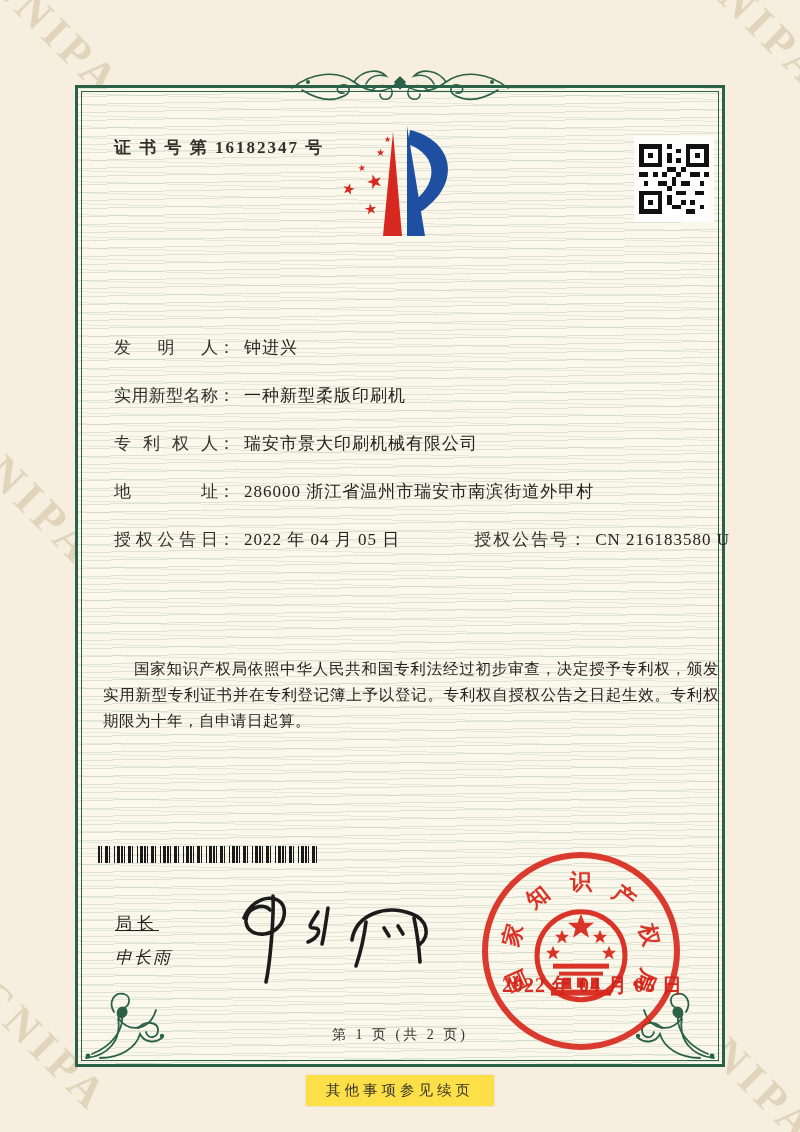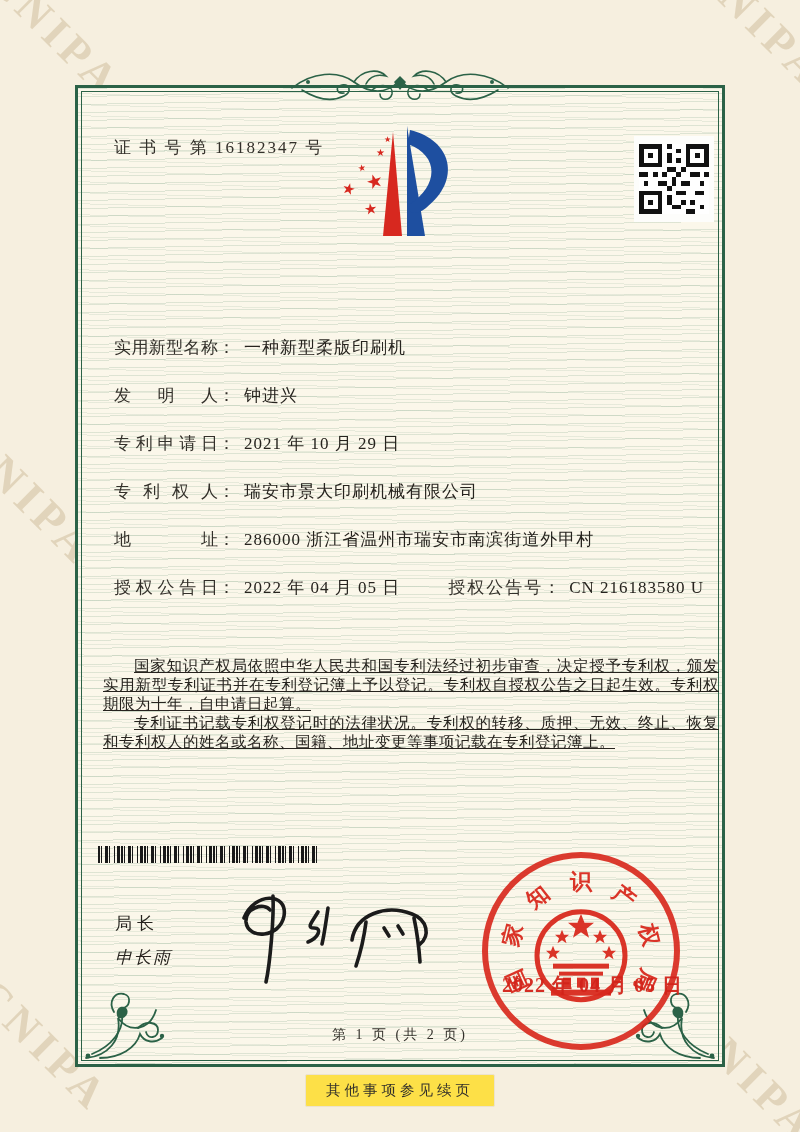--- a/index.html
+++ b/index.html
@@ -34,58 +34,58 @@
       repeating-linear-gradient(179deg, rgba(116,158,128,0.22) 0 1px, rgba(0,0,0,0) 1px 8px),
       repeating-linear-gradient(181.5deg, rgba(116,158,128,0.15) 0 1px, rgba(0,0,0,0) 1px 11px);
   }
   .frame-inner{position:absolute;inset:3px;border:1px solid #2b6247;}
   
   .ornament-top{position:absolute;z-index:3;left:288px;top:60px;}
   .corner{position:absolute;z-index:3;}
   .corner-bl{left:78px;top:968px;}
   .corner-br{left:630px;top:968px;transform:scaleX(-1);}
   
-  .cert-no{position:absolute;z-index:4;left:114px;top:136px;font-size:17px;letter-spacing:2px;color:#33302a;}
+  .cert-no{position:absolute;z-index:4;left:114px;top:136px;font-size:17px;letter-spacing:2px;color:#33302a;font-weight:bold;}
   .logo{position:absolute;z-index:4;left:330px;top:118px;width:140px;height:120px;}
   .logo .star{position:absolute;color:#d7281f;line-height:1;font-family:"DejaVu Sans",sans-serif;}
   .qrbox{position:absolute;z-index:4;left:634px;top:136px;width:80px;height:86px;background:#fdfdfb;
          display:flex;align-items:center;justify-content:center;}
   .main-title{
     position:absolute;z-index:4;left:0;top:240px;width:100%;
     text-align:center;font-size:37px;font-weight:bold;letter-spacing:10px;color:#1d1913;
   }
   
   .fields{position:absolute;z-index:4;left:114px;top:336px;width:566px;font-size:17px;}
   .field-row{height:48px;white-space:nowrap;}
   .flabel{
     display:inline-block;width:104px;
     text-align:justify;text-align-last:justify;
     vertical-align:top;color:#33302a;
   }
   .fcolon{display:inline-block;color:#33302a;}
   .fvalue{margin-left:9px;letter-spacing:1px;color:#26231e;}
-  .grant-no{margin-left:48px;}
+  .grant-no{margin-left:74px;}
   .grant-no .flabel2{letter-spacing:2px;color:#33302a;}
   
   .paras{position:absolute;z-index:4;left:103px;top:656px;width:616px;
-         font-size:15.5px;line-height:19px;text-align:justify;letter-spacing:0.5px;color:#26231e;text-decoration:underline;}
+         font-size:15.5px;line-height:26px;text-align:justify;letter-spacing:0.5px;color:#26231e;}
   .paras p{margin:0;text-indent:2em;}
   
   .barcode{
     position:absolute;z-index:4;left:98px;top:846px;width:221px;height:17px;
     background:
       repeating-linear-gradient(90deg,
         #191919 0 2px, rgba(0,0,0,0) 2px 3px,
         #191919 3px 4px, rgba(0,0,0,0) 4px 7px,
         #191919 7px 10px, rgba(0,0,0,0) 10px 11px,
         #191919 11px 12px, rgba(0,0,0,0) 12px 16px,
         #191919 16px 17px, rgba(0,0,0,0) 17px 19px,
         #191919 19px 22px, rgba(0,0,0,0) 22px 23px);
   }
-  .signer-title{position:absolute;z-index:4;left:115px;top:912px;font-size:17px;letter-spacing:5px;color:#26231e;}
+  .signer-title{position:absolute;z-index:4;left:115px;top:912px;font-size:17px;letter-spacing:5px;color:#26231e;text-decoration:underline;}
   .signer-name{position:absolute;z-index:4;left:115px;top:946px;font-size:17px;letter-spacing:2px;color:#26231e;font-style:italic;}
   .signature{position:absolute;z-index:4;left:218px;top:878px;}
   
   .seal{
     position:absolute;z-index:5;left:482px;top:852px;width:186px;height:186px;
     border:6px solid rgba(216,41,29,0.92);border-radius:50%;
   }
   .seal-chars{position:absolute;inset:0;}
   .seal-char{
     position:absolute;left:50%;top:50%;width:26px;margin-left:-13px;margin-top:-14px;
@@ -237,42 +237,38 @@
         <rect x="7" y="13" width="2" height="1"></rect>
           <rect x="10" y="14" width="2" height="1"></rect>
           <rect x="13" y="13" width="1" height="1"></rect>
       </g>
     </svg>
   </div>
 
 
   <div class="fields">
     <div class="field-row">
+      <span class="flabel">发明人</span><span class="fcolon">：</span><span class="fvalue">钟进兴</span>
+    </div>
+    <div class="field-row">
       <span class="flabel">实用新型名称</span><span class="fcolon">：</span><span class="fvalue">一种新型柔版印刷机</span>
-    </div>
-    <div class="field-row">
-      <span class="flabel">发明人</span><span class="fcolon">：</span><span class="fvalue">钟进兴</span>
-    </div>
-    <div class="field-row">
-      <span class="flabel">专利申请日</span><span class="fcolon">：</span><span class="fvalue">2021 年 10 月 29 日</span>
     </div>
     <div class="field-row">
       <span class="flabel">专利权人</span><span class="fcolon">：</span><span class="fvalue">瑞安市景大印刷机械有限公司</span>
     </div>
     <div class="field-row">
       <span class="flabel">地址</span><span class="fcolon">：</span><span class="fvalue">286000 浙江省温州市瑞安市南滨街道外甲村</span>
     </div>
     <div class="field-row">
       <span class="flabel">授权公告日</span><span class="fcolon">：</span><span class="fvalue">2022 年 04 月 05 日</span><span class="grant-no"><span class="flabel2">授权公告号</span><span class="fcolon">：</span><span class="fvalue">CN 216183580 U</span></span>
     </div>
   </div>
 
   <div class="paras">
     <p>国家知识产权局依照中华人民共和国专利法经过初步审查，决定授予专利权，颁发实用新型专利证书并在专利登记簿上予以登记。专利权自授权公告之日起生效。专利权期限为十年，自申请日起算。</p>
-    <p>专利证书记载专利权登记时的法律状况。专利权的转移、质押、无效、终止、恢复和专利权人的姓名或名称、国籍、地址变更等事项记载在专利登记簿上。</p>
   </div>
 
   <div class="barcode"></div>
 
   <div class="signer-title">局长</div>
   <div class="signer-name">申长雨</div>
 
   <div class="signature">
     <svg width="220" height="110" viewBox="0 0 220 110">
       <g fill="none" stroke="#1b1b1b" stroke-width="3.6" stroke-linecap="round" stroke-linejoin="round">

